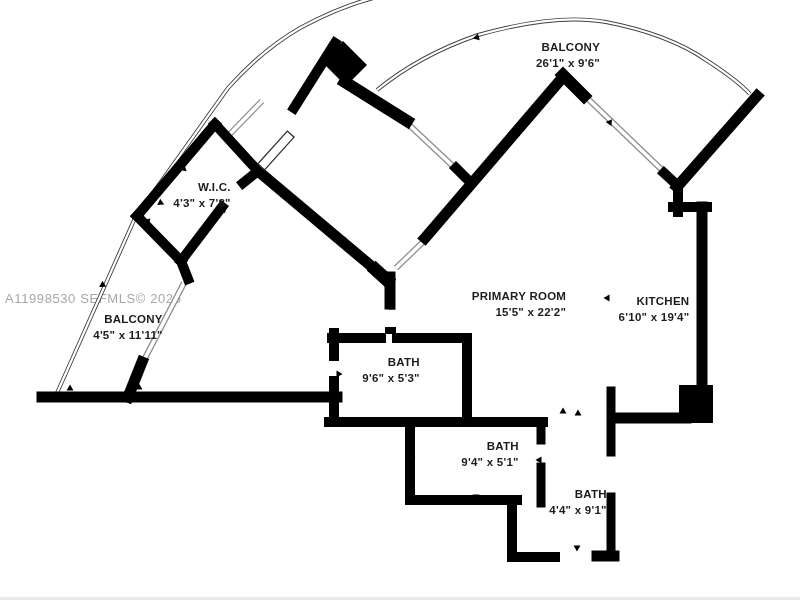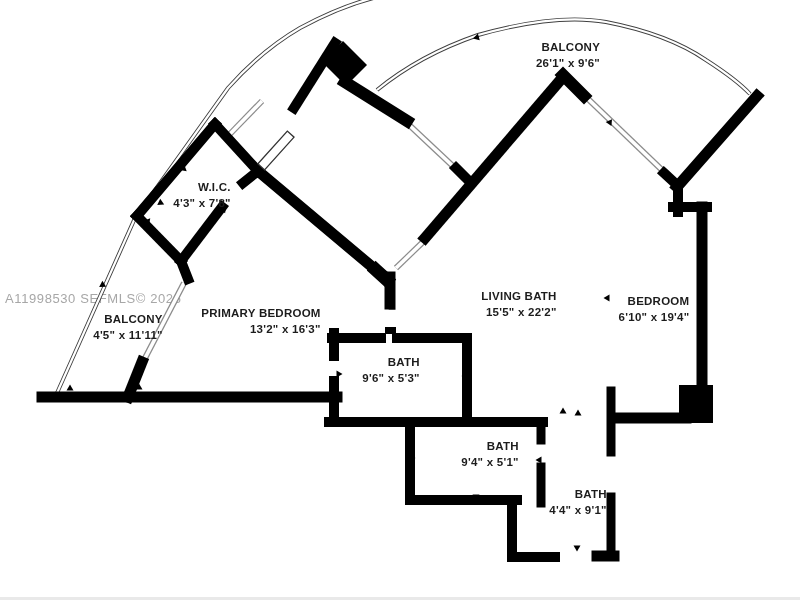--- a/index.html
+++ b/index.html
@@ -150,30 +150,26 @@
     <span class="dm">26'1" x 9'6"</span>
   </div>
   <div class="room-label" style="left:202px;top:180px">
     <span class="nm">W.I.C.</span>
     <span class="dm">4'3" x 7'8"</span>
   </div>
   <div class="room-label" style="left:128px;top:312px">
     <span class="nm">BALCONY</span>
     <span class="dm">4'5" x 11'11"</span>
   </div>
-  <div class="room-label" style="left:261px;top:306px">
-    <span class="nm">PRIMARY BEDROOM</span>
-    <span class="dm">13'2" x 16'3"</span>
-  </div>
   <div class="room-label" style="left:519px;top:289px">
-    <span class="nm">LIVING BATH</span>
+    <span class="nm">PRIMARY ROOM</span>
     <span class="dm">15'5" x 22'2"</span>
   </div>
   <div class="room-label" style="left:654px;top:294px">
-    <span class="nm">BEDROOM</span>
+    <span class="nm">KITCHEN</span>
     <span class="dm">6'10" x 19'4"</span>
   </div>
   <div class="room-label" style="left:391px;top:355px">
     <span class="nm">BATH</span>
     <span class="dm">9'6" x 5'3"</span>
   </div>
   <div class="room-label" style="left:490px;top:439px">
     <span class="nm">BATH</span>
     <span class="dm">9'4" x 5'1"</span>
   </div>

